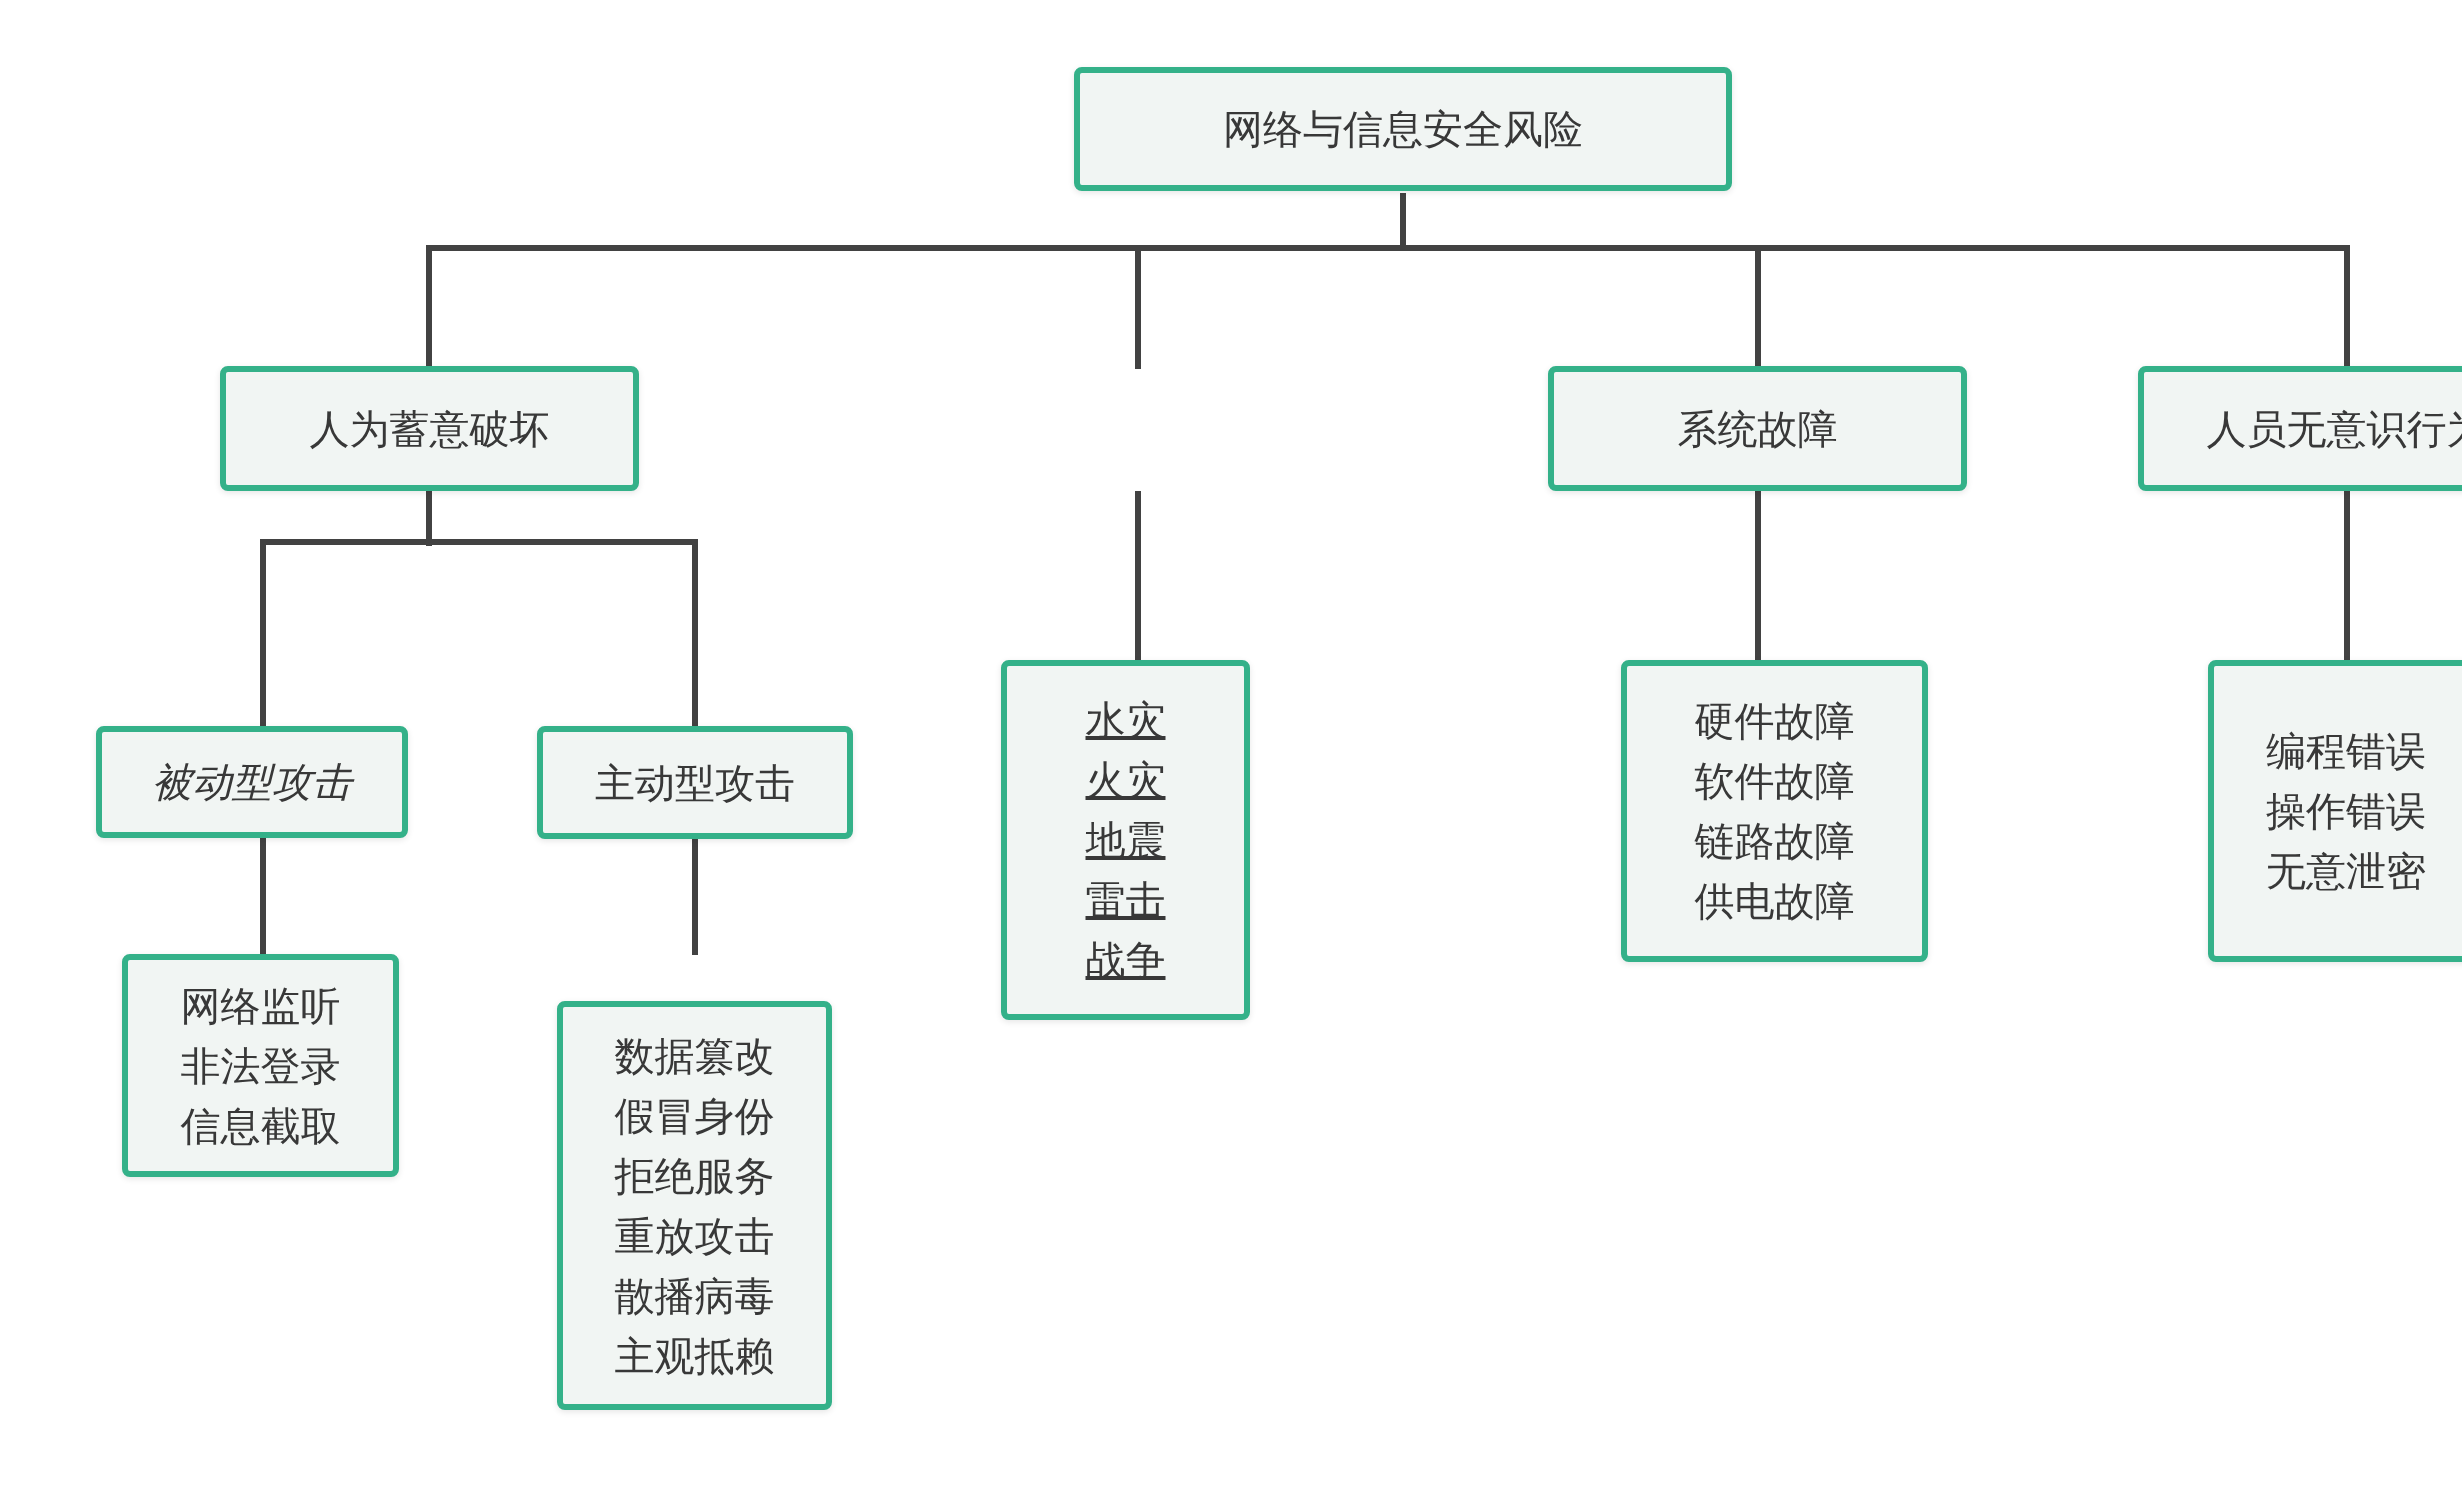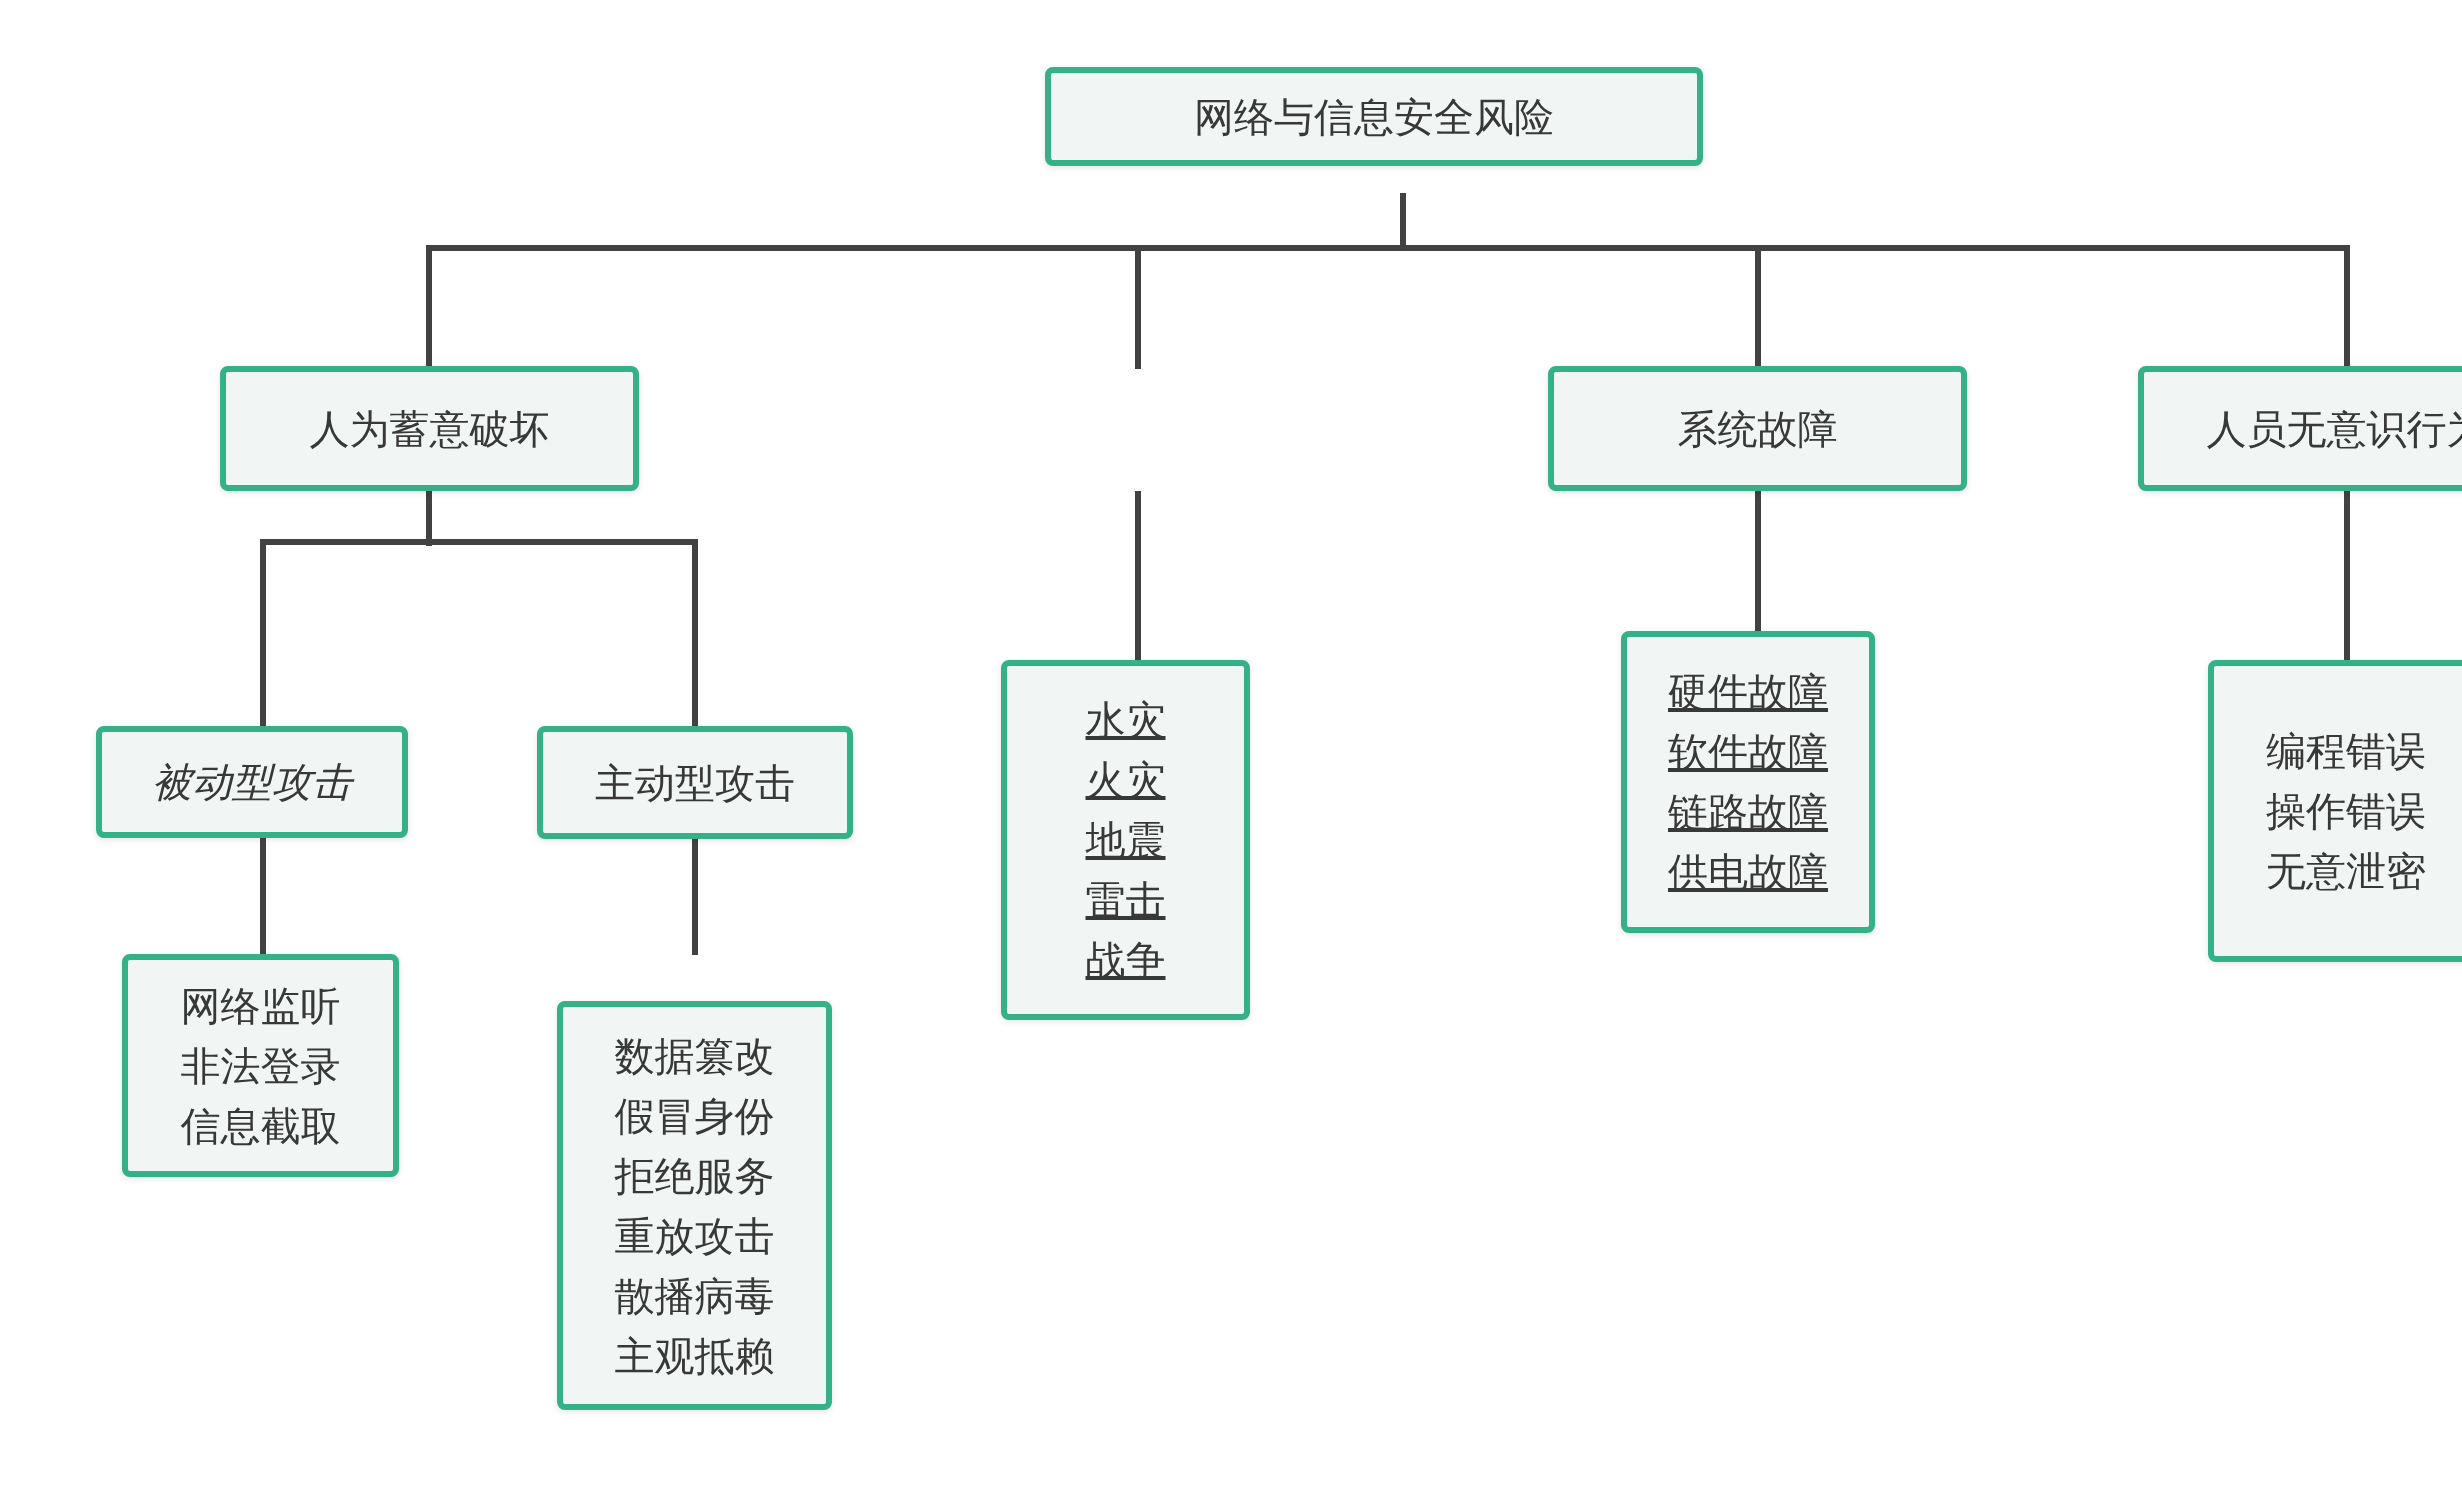--- a/index.html
+++ b/index.html
@@ -54,21 +54,21 @@
   <div class="line h" style="left:260px; top:539px; width:438px;"></div>
   <div class="line v" style="left:260px; top:539px; height:190px;"></div>
   <div class="line v" style="left:692px; top:539px; height:190px;"></div>
 
   <div class="line v" style="left:260px; top:837px; height:118px;"></div>
   <div class="line v" style="left:692px; top:838px; height:117px;"></div>
   <div class="line v" style="left:1135px; top:491px; height:172px;"></div>
   <div class="line v" style="left:1755px; top:491px; height:172px;"></div>
   <div class="line v" style="left:2344px; top:491px; height:172px;"></div>
 
-  <div class="node" style="left:1045px; top:67px; width:658px; height:99px;">网络与信息安全风险</div>
+  <div class="node" style="left:1074px; top:67px; width:658px; height:124px;">网络与信息安全风险</div>
 
   <div class="node" style="left:220px; top:366px; width:419px; height:125px;">人为蓄意破坏</div>
   <div class="node" style="left:1548px; top:366px; width:419px; height:125px;">系统故障</div>
   <div class="node" style="left:2138px; top:366px; width:417px; height:125px;">人员无意识行为</div>
 
   <div class="node" style="left:96px; top:726px; width:312px; height:112px;font-style:italic;">被动型攻击</div>
   <div class="node" style="left:537px; top:726px; width:316px; height:113px;">主动型攻击</div>
 
   <div class="node" style="left:122px; top:954px; width:277px; height:223px;">网络监听
 非法登录
@@ -77,21 +77,21 @@
 假冒身份
 拒绝服务
 重放攻击
 散播病毒
 主观抵赖</div>
   <div class="node" style="left:1001px; top:660px; width:249px; height:360px;text-decoration:underline;">水灾
 火灾
 地震
 雷击
 战争</div>
-  <div class="node" style="left:1621px; top:631px; width:254px; height:302px;text-decoration:underline;">硬件故障
+  <div class="node" style="left:1621px; top:660px; width:307px; height:302px;">硬件故障
 软件故障
 链路故障
 供电故障</div>
   <div class="node" style="left:2208px; top:660px; width:276px; height:302px;">编程错误
 操作错误
 无意泄密</div>
 
 </div>
 
 

